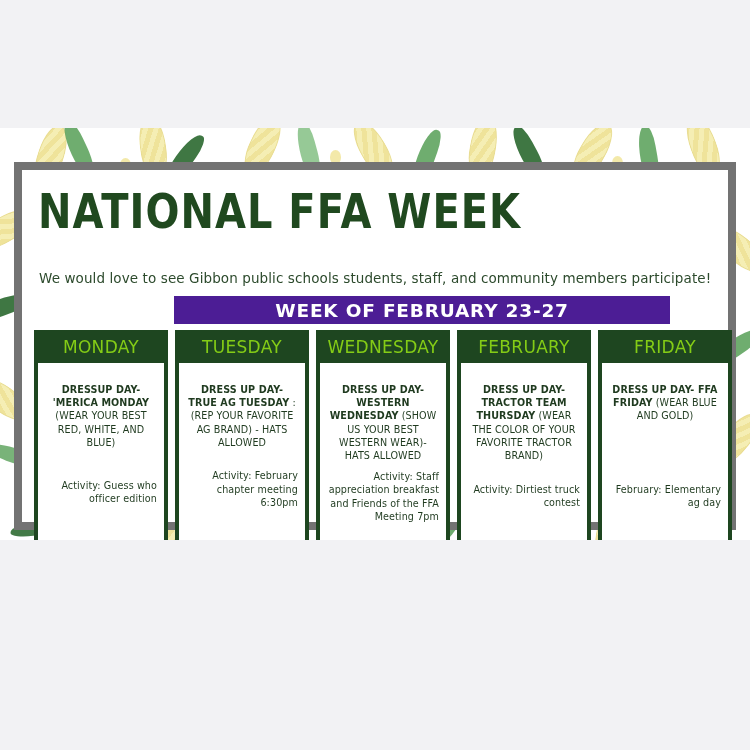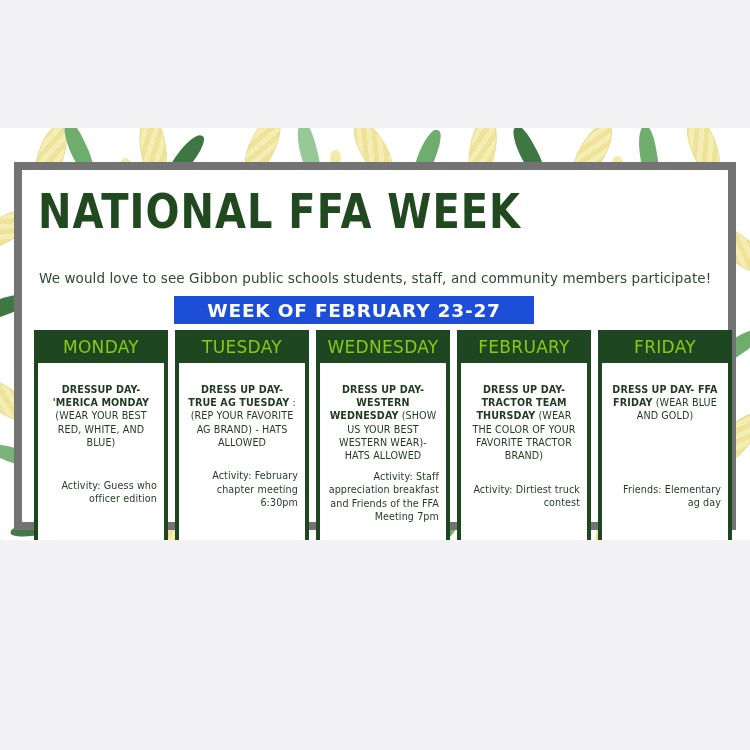--- a/index.html
+++ b/index.html
@@ -95,23 +95,23 @@
     left: 17px;
     top: 100px;
     font-size: 13.5px;
     color: #2c4a2c;
     letter-spacing: .1px;
   }
   .weekbar {
     position: absolute;
     left: 152px;
     top: 126px;
-    width: 360px;
+    width: 496px;
     height: 28px;
-    background: #1d4ed8;
+    background: #4c1d95;
     color: #ffffff;
     display: flex;
     align-items: center;
     justify-content: center;
     font-weight: bold;
     font-size: 18.5px;
     letter-spacing: .8px;
   }
   .days {
     position: absolute;
@@ -268,19 +268,19 @@
         </div>
       </div>
 
       <div class="day" id="friday">
         <div class="day-name">FRIDAY</div>
         <div class="day-card">
           <div class="dress">
             <b>DRESS UP DAY- FFA  FRIDAY</b>
             <span>(WEAR BLUE AND GOLD)</span>
           </div>
-          <div class="activity">Friends: Elementary ag day</div>
+          <div class="activity">February: Elementary ag day</div>
         </div>
       </div>
 
     </div>
   </div>
 </div>
 
 </body></html>

